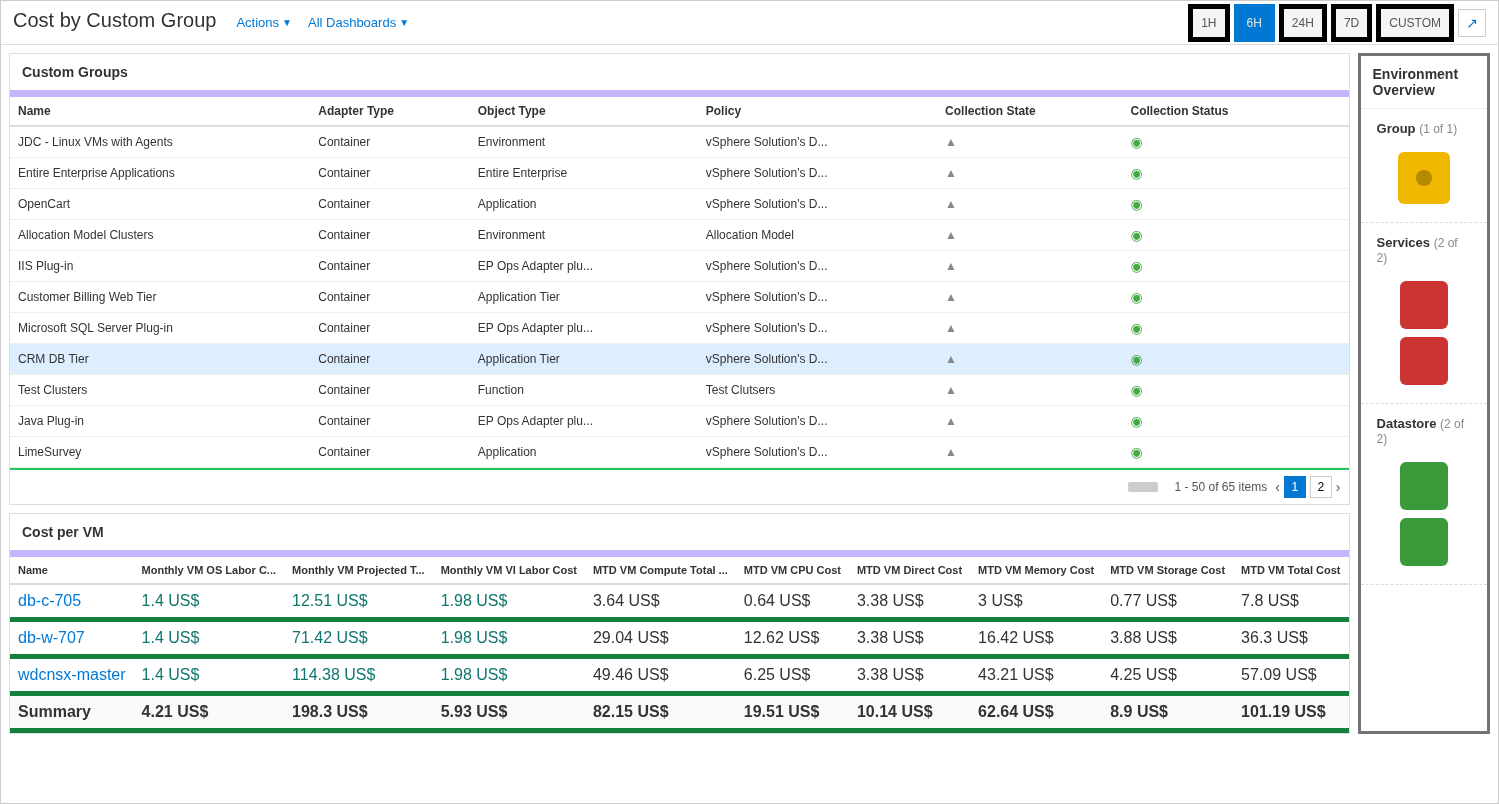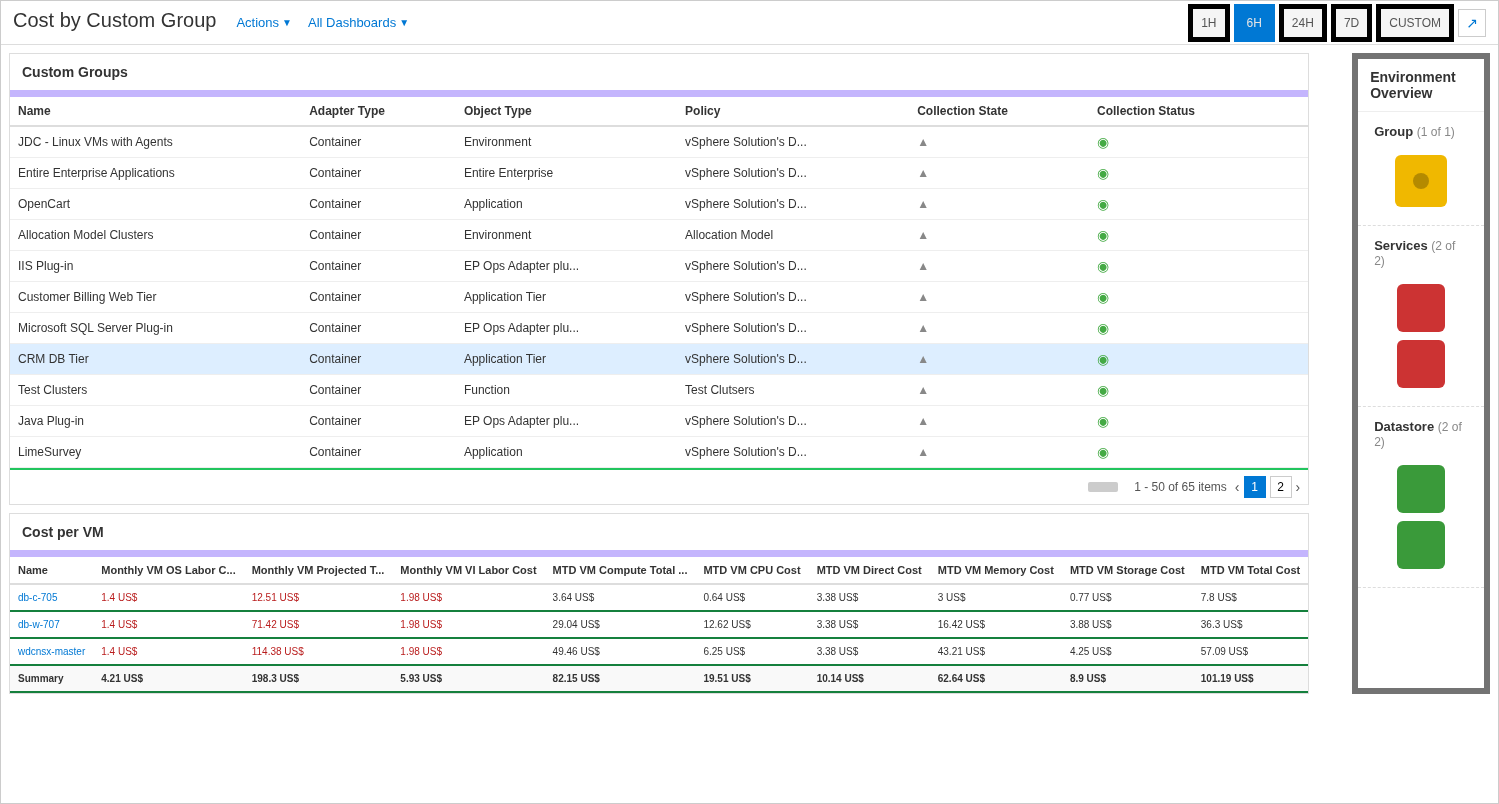--- a/index.html
+++ b/index.html
@@ -41,27 +41,27 @@
     .table-wrapper { overflow-x: hidden; overflow-y: auto; max-height: 400px; position: relative; }
     .table-footer { display: flex; align-items: center; justify-content: flex-end; padding: 6px 8px; border-top: 2px solid #22c55e; font-size: 12px; color: #555; gap: 8px; }
     .pagination { display: flex; align-items: center; gap: 4px; }
     .page-btn { width: 22px; height: 22px; border: 1px solid #ccc; background: #fff; cursor: pointer; font-size: 12px; display: flex; align-items: center; justify-content: center; }
     .page-btn.active { background: #0078d4; color: #fff; border-color: #0078d4; }
     .page-nav { border: none; background: none; cursor: pointer; font-size: 14px; color: #555; }
 
     
     .cost-table { width: 100%; border-collapse: collapse; }
     .cost-table th { background: #fff; border-bottom: 2px solid #ddd; padding: 7px 8px; text-align: left; font-weight: 600; font-size: 11px; color: #333; white-space: nowrap; }
-    .cost-table td { padding: 7px 8px; border-bottom: 2px solid #15803d; font-size: 10px; white-space: nowrap; }
+    .cost-table td { padding: 7px 8px; border-bottom: 5px solid #15803d; font-size: 16px; white-space: nowrap; }
     .cost-table tr:last-child td { font-weight: 600; background: #f9f9f9; }
     .cost-table .link-cell { color: #0078d4; cursor: pointer; }
-    .orange-val { color: #b91c1c; }
-
-    
-    .env-overview { background: #fff; border: 6px solid #737373; height: 100%; margin-left: 35px; }
+    .orange-val { color: #0f766e; }
+
+    
+    .env-overview { background: #fff; border: 3px solid #737373; height: 100%; }
     .env-title { font-size: 14px; font-weight: 600; padding: 10px 12px; border-bottom: 1px solid #eee; }
     .env-body { padding: 0; overflow-y: auto; max-height: 490px; }
     .env-group { padding: 12px 16px; border-bottom: 1px dashed #ddd; }
     .env-group-title { font-size: 13px; color: #333; margin-bottom: 10px; }
     .env-items { display: flex; justify-content: center; gap: 8px; padding: 6px 0; flex-wrap: wrap; }
     .env-box { width: 50px; height: 50px; border-radius: 6px; display: flex; align-items: center; justify-content: center; }
 
     
     .scrollbar-indicator { display: flex; align-items: center; padding: 4px 8px; }
     .scrollbar-thumb { width: 30px; height: 10px; background: #ccc; border-radius: 2px; }

